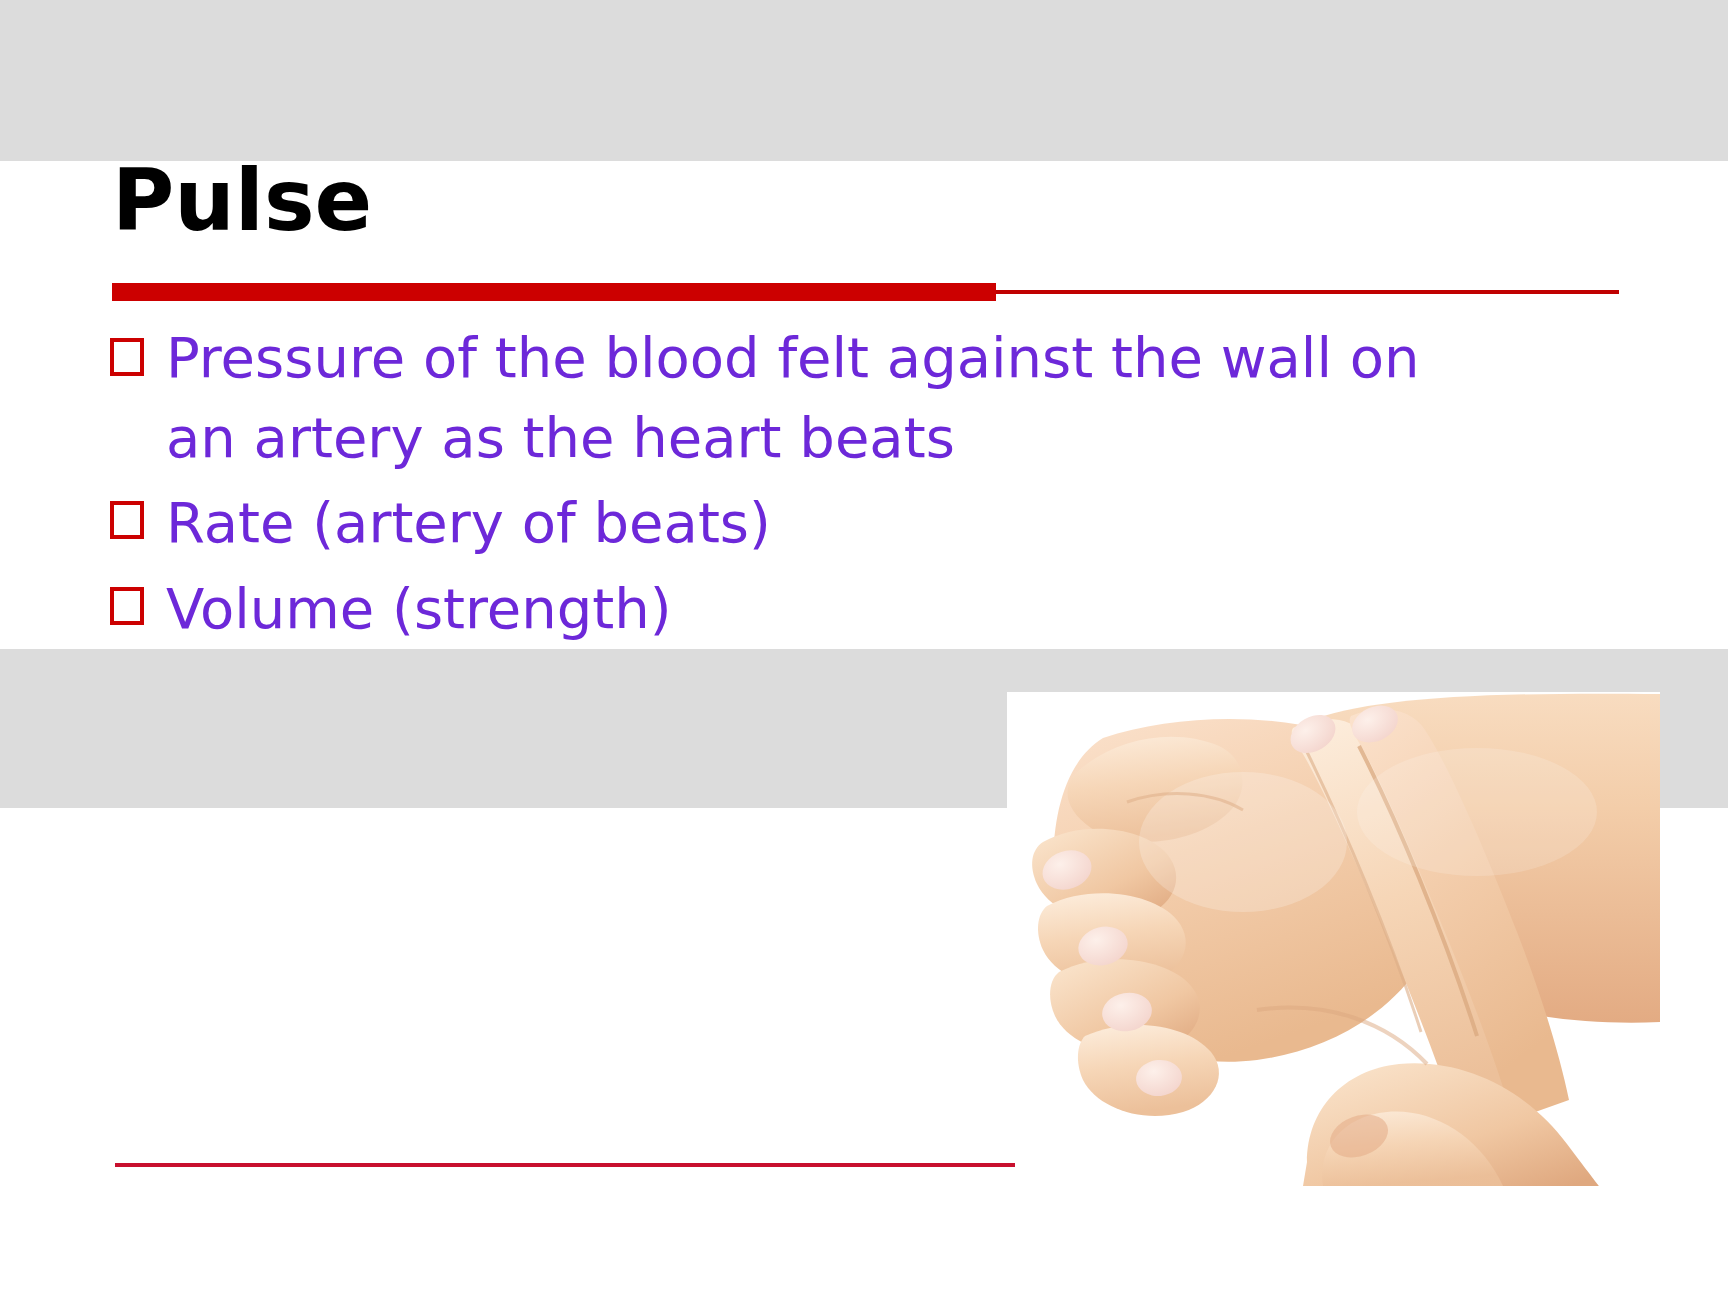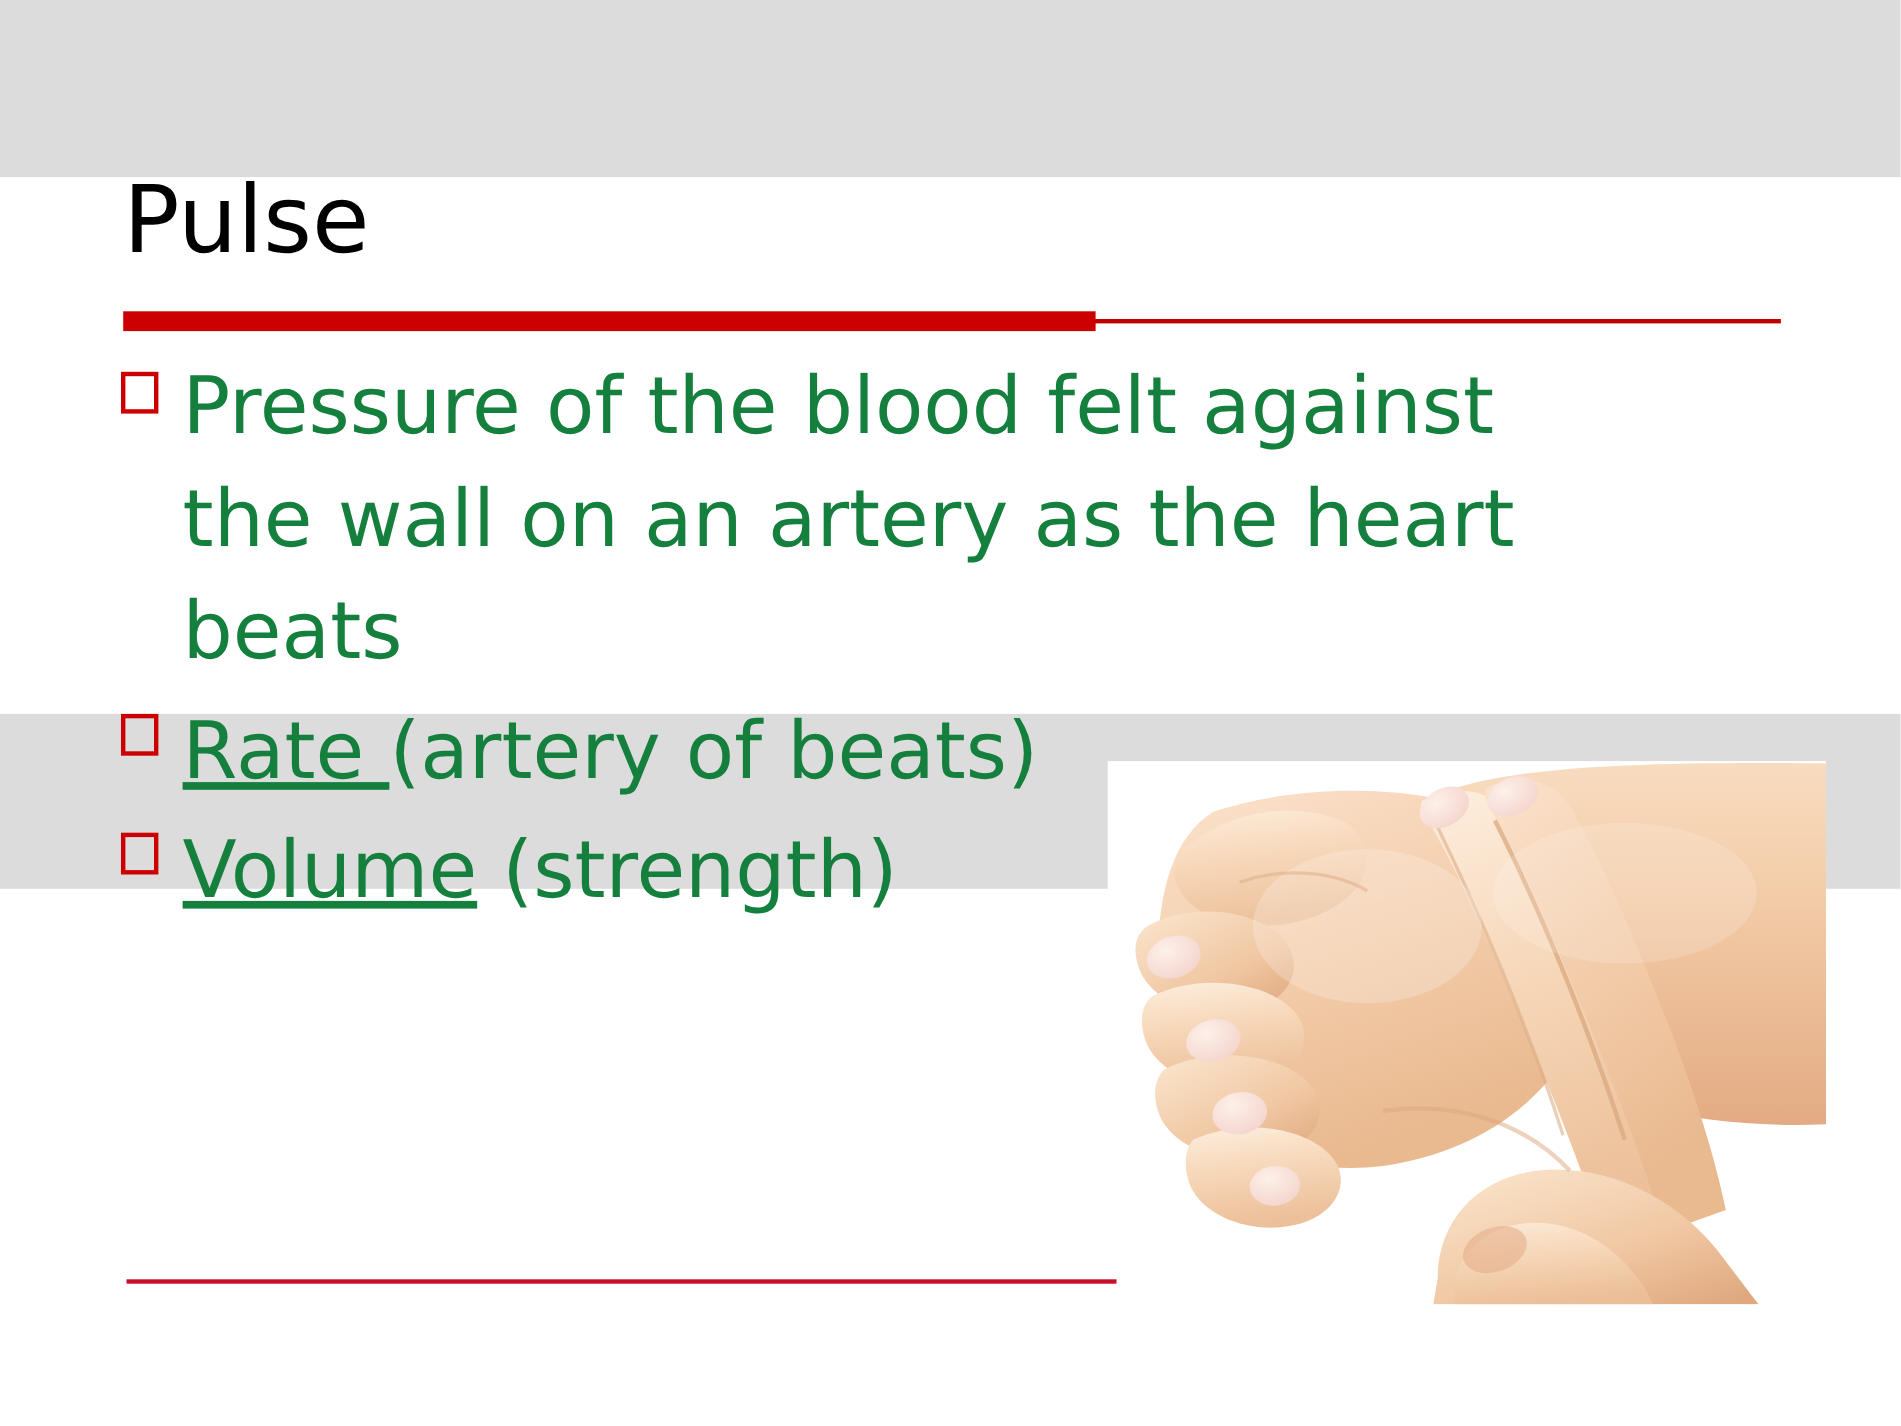--- a/index.html
+++ b/index.html
@@ -43,21 +43,21 @@
 
   
   .title {
     position: absolute;
     left: 112px;
     top: 158px;
     width: 1500px;
     font-size: 85px;
     line-height: 1.0;
     color: #000000;
-    font-weight: normal;
+    font-weight: bold;
     letter-spacing: 0px;
     white-space: nowrap;
   }
 
   
   .rule-thin {
     position: absolute;
     left: 114px;
     top: 290px;
     width: 1505px;
@@ -90,27 +90,26 @@
     width: 34px;
     height: 38px;
     border: 4px solid #cc0000;
     box-sizing: border-box;
     margin-top: 20px;
     margin-right: 22px;
     background: transparent;
   }
   .bullet-text {
     flex: 1 1 auto;
-    font-size: 72px;
+    font-size: 56px;
     line-height: 1.42;
-    color: #15803d;
+    color: #6d28d9;
     font-weight: normal;
   }
   .bullet-text .u {
-    text-decoration: underline;
     text-underline-offset: 4px;
   }
   
   .row-0 .bullet-text { max-width: 1305px; }
   .row-1 .bullet-box, .row-2 .bullet-box, .row-3 .bullet-box { margin-top: 18px; }
 
   
   .photo {
     position: absolute;
     left: 1007px;

